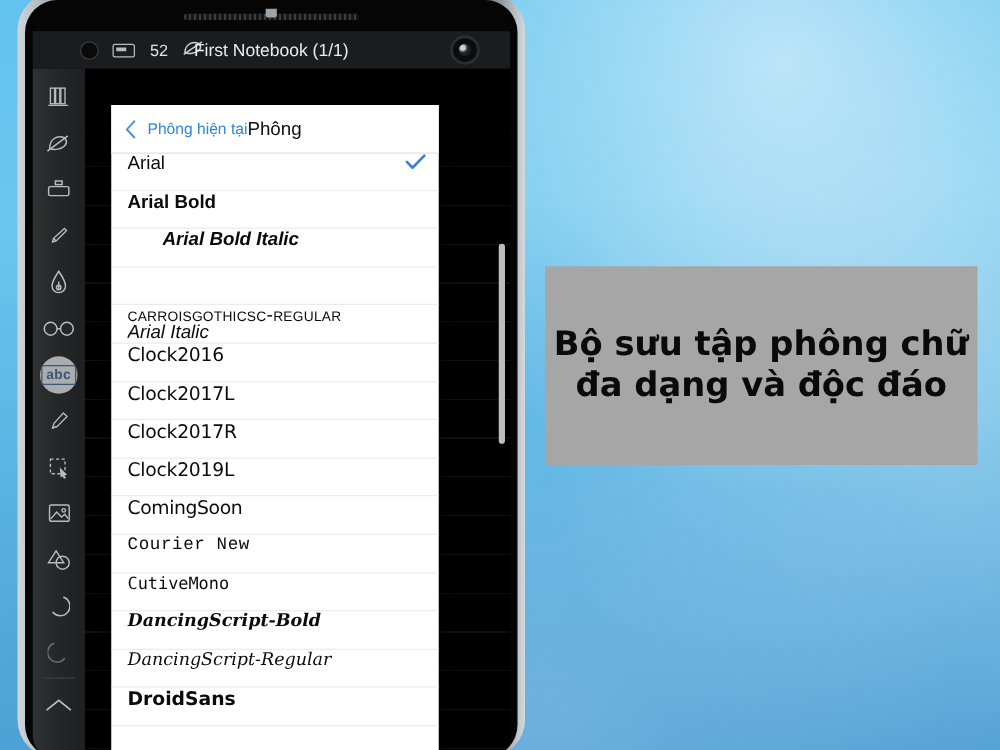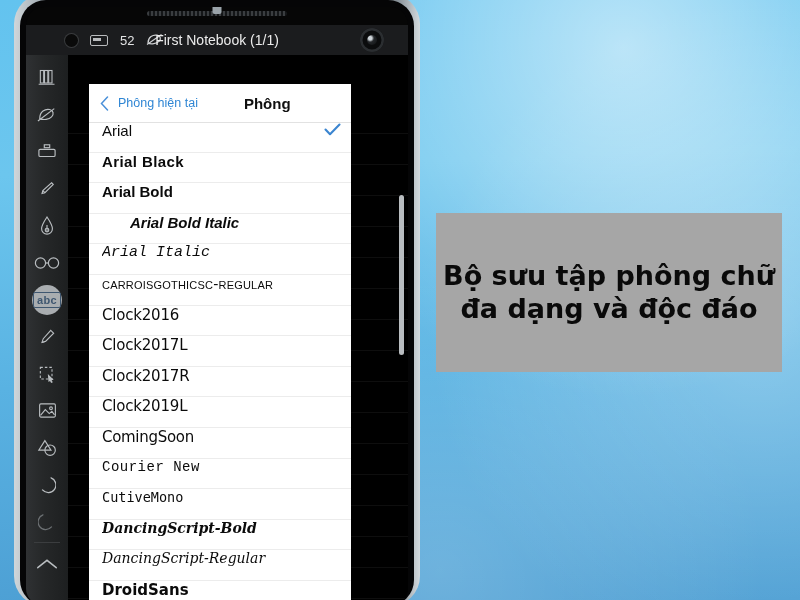--- a/index.html
+++ b/index.html
@@ -74,34 +74,34 @@
       border-radius:3px;background:#b9bdc0;}
 
   
   .panel{position:absolute;left:63px;top:77px;width:262px;bottom:0;
       background:#fff;box-shadow:0 1px 6px rgba(0,0,0,.55);overflow:hidden;}
   .panel-head{height:38px;display:flex;align-items:center;
       border-bottom:1px solid #e2e2e2;background:#fff;}
   .back-chev{width:22px;display:flex;align-items:center;justify-content:center;
       color:#4a90d9;font-size:17px;line-height:1;padding-left:4px;}
   .head-link{color:#2f86d4;font-size:12.5px;margin-left:3px;white-space:nowrap;}
-  .head-title{color:#101010;font-size:15px;font-weight:700;margin-left:22px;white-space:nowrap;padding-left:24px;}
+  .head-title{color:#101010;font-size:15px;font-weight:400;white-space:nowrap;}
 
   .fontlist{position:absolute;left:0;top:38px;right:0;bottom:0;}
   .font-row{height:30.6px;display:flex;align-items:flex-start;
       border-bottom:1px solid #ececec;padding:0 10px 0 13px;box-sizing:border-box;}
   .font-name{flex:1;color:#0b0b0b;font-size:15px;white-space:nowrap;overflow:hidden;}
   .check{color:#3b85d0;font-size:17px;font-weight:700;line-height:1;}
 
   
   .f-sans      {font-family:"Liberation Sans",sans-serif;}
   .f-black     {font-family:"Liberation Sans",sans-serif;font-weight:700;letter-spacing:.4px;}
   .f-bold      {font-family:"Liberation Sans",sans-serif;font-weight:700;}
   .f-bolditalic{font-family:"Liberation Sans",sans-serif;font-weight:700;font-style:italic;margin-left:28px;}
-  .f-italic    {font-family:Liberation Mono, monospace;font-style:italic;}
+  .f-italic    {font-family:Liberation Sans, sans-serif;font-style:italic;margin-top:43px;}
   .f-smallcaps {font-family:"Liberation Sans",sans-serif;font-variant:small-caps;
                 text-transform:lowercase;font-size:15.5px;letter-spacing:.2px;}
   .f-clock     {font-family:"DejaVu Sans",sans-serif;letter-spacing:-.2px;}
   .f-coming    {font-family:"DejaVu Sans",sans-serif;letter-spacing:-.3px;}
   .f-mono      {font-family:"Liberation Mono",monospace;font-size:14px;letter-spacing:.5px;}
   .f-cutive    {font-family:"DejaVu Sans Mono",monospace;font-size:13.5px;}
   .f-scriptb   {font-family:"DejaVu Serif",serif;font-style:italic;font-weight:700;font-size:14px;}
   .f-script    {font-family:"DejaVu Serif",serif;font-style:italic;font-size:14px;}
   .f-droid     {font-family:"DejaVu Sans",sans-serif;font-weight:700;}
 
@@ -262,23 +262,20 @@
         <span class="head-title">Phông</span>
       </div>
       <div class="fontlist" id="fontlist">
           <div class="font-row">
             <span class="font-name f-sans">Arial</span>
             <span class="check"><svg width="17" height="13" viewBox="0 0 17 13" fill="none" stroke="#3b85d0" stroke-width="2.1" stroke-linecap="round" stroke-linejoin="round">
                 <path d="M1.5 6.5 L6 11.2 L15.5 1.5"></path>
               </svg></span>
           </div>
           <div class="font-row">
-            <span class="font-name f-black">Arial Black</span>
-          </div>
-          <div class="font-row">
             <span class="font-name f-bold">Arial Bold</span>
           </div>
           <div class="font-row">
             <span class="font-name f-bolditalic">Arial Bold Italic</span>
           </div>
           <div class="font-row">
             <span class="font-name f-italic">Arial Italic</span>
           </div>
           <div class="font-row">
             <span class="font-name f-smallcaps">CarroisGothicSC-Regular</span>

